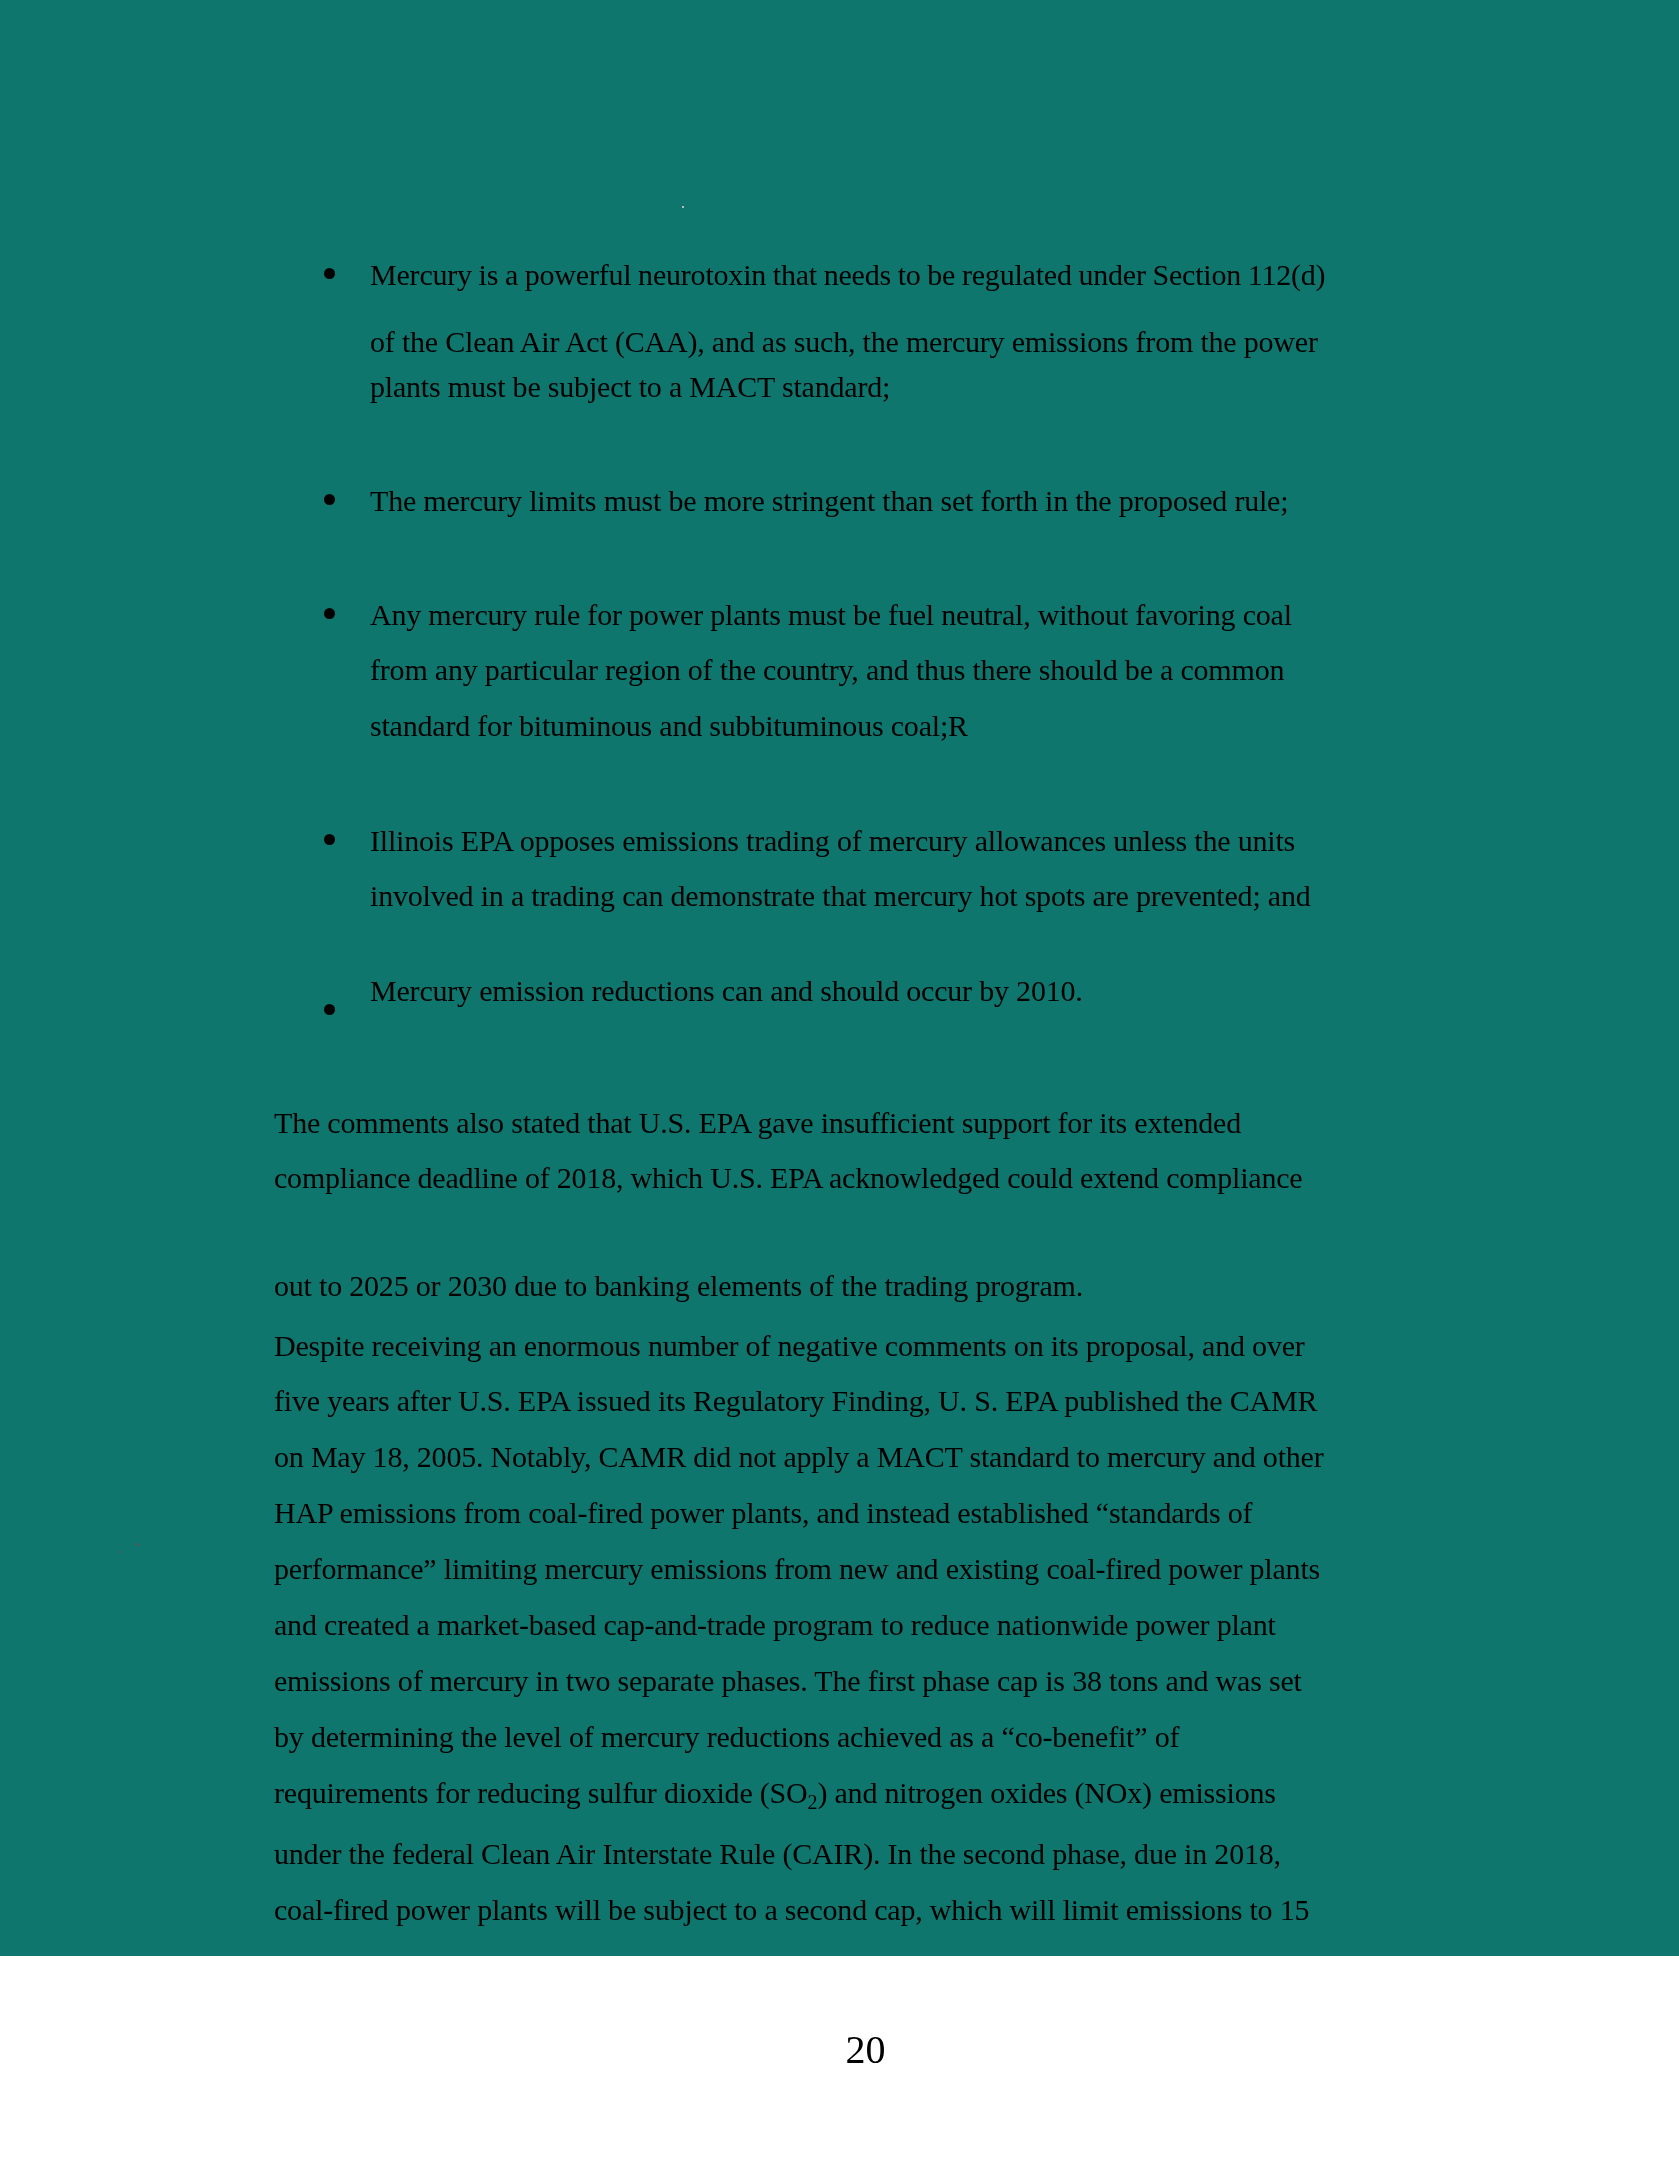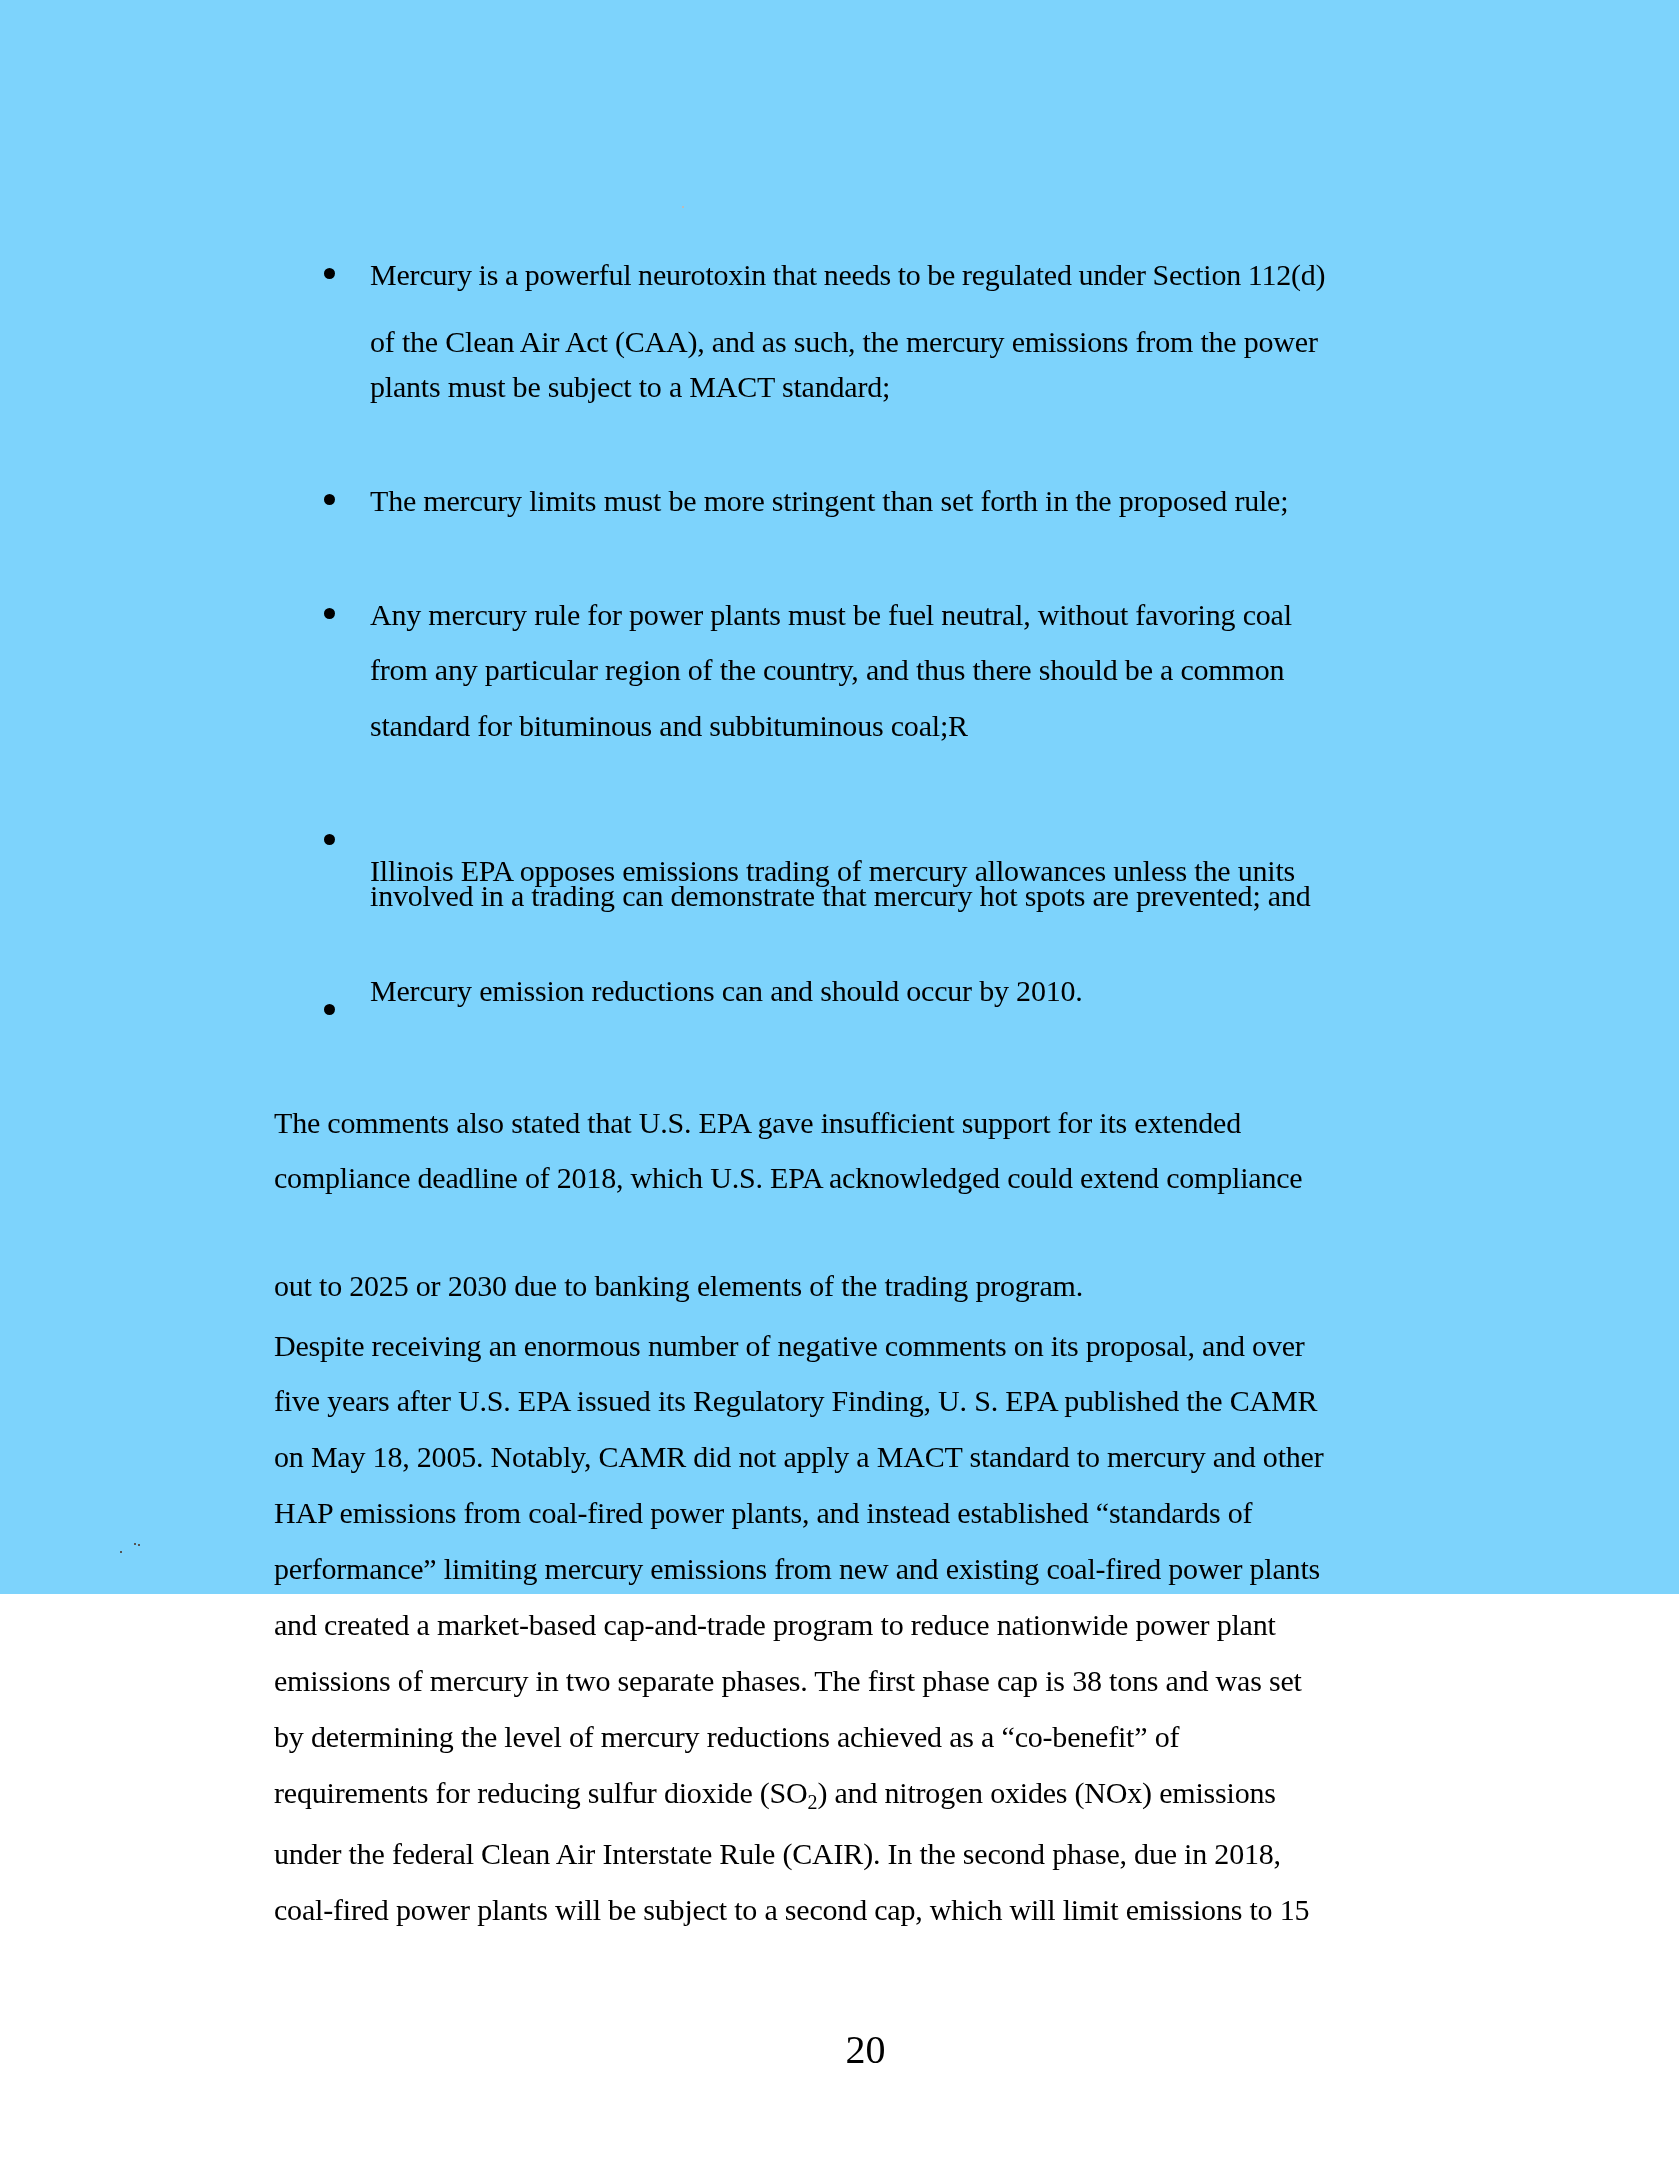--- a/index.html
+++ b/index.html
@@ -12,22 +12,22 @@
       height: 2178px;
       position: relative;
       overflow: hidden;
       font-family: "Liberation Serif", "DejaVu Serif", serif;
       color: #000000;
     }
     .page {
       position: absolute;
       left: 0; top: 0;
       width: 1679px;
-      height: 1594px;
-      background: #7dd3fc;
+      height: 1956px;
+      background: #0f766e;
     }
     .line {
       position: absolute;
       font-size: 30px;
       line-height: 30px;
       white-space: nowrap;
       letter-spacing: -0.2px;
     }
     .bullet-dot {
       position: absolute;
@@ -73,21 +73,21 @@
 
   <div class="bullet-item">
     <span class="bullet-dot" style="left:324px; top:608px;"></span>
     <div class="line" style="left:370px; top:600px;">Any mercury rule for power plants must be fuel neutral, without favoring coal</div>
     <div class="line" style="left:370px; top:655px;">from any particular region of the country, and thus there should be a common</div>
     <div class="line" style="left:370px; top:711px;">standard for bituminous and subbituminous coal;R</div>
   </div>
 
   <div class="bullet-item">
     <span class="bullet-dot" style="left:324px; top:834px;"></span>
-    <div class="line" style="left:370px; top:856px;">Illinois EPA opposes emissions trading of mercury allowances unless the units</div>
+    <div class="line" style="left:370px; top:826px;">Illinois EPA opposes emissions trading of mercury allowances unless the units</div>
     <div class="line" style="left:370px; top:881px;">involved in a trading can demonstrate that mercury hot spots are prevented; and</div>
   </div>
 
   <div class="bullet-item">
     <span class="bullet-dot" style="left:324px; top:1004px;"></span>
     <div class="line" style="left:370px; top:976px;">Mercury emission reductions can and should occur by 2010.</div>
   </div>
 
   <div class="para">
     <div class="line" style="left:274px; top:1108px;">The comments also stated that U.S. EPA gave insufficient support for its extended</div>

